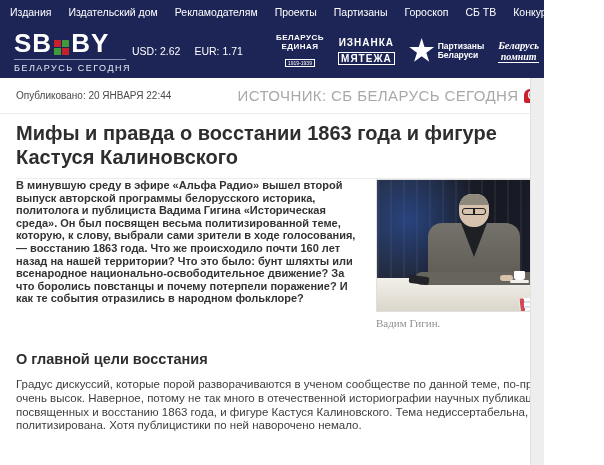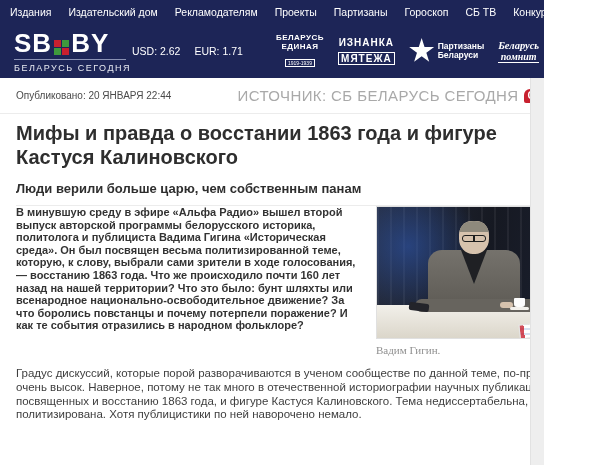--- a/index.html
+++ b/index.html
@@ -195,21 +195,20 @@
       <span class="source-label">ИСТОЧНИК: СБ БЕЛАРУСЬ СЕГОДНЯ</span>
       <span class="src-logo">
         <span class="src-sb">СБ</span>
         <span class="src-sub">Беларусь сегодня</span>
       </span>
     </span>
   </div>
 
   <div class="article">
     <h1 class="title">Мифы и правда о восстании 1863 года и фигуре Кастуся Калиновского</h1>
-    <div class="subtitle">Люди верили больше царю, чем собственным панам</div>
     <div class="divider"></div>
 
     <div class="lead-row">
       <p class="lead">В минувшую среду в эфире «Альфа Радио» вышел второй выпуск авторской программы белорусского историка, политолога и публициста Вадима Гигина «Историческая среда». Он был посвящен весьма политизированной теме, которую, к слову, выбрали сами зрители в ходе голосования, — восстанию 1863 года. Что же происходило почти 160 лет назад на нашей территории? Что это было: бунт шляхты или всенародное национально-освободительное движение? За что боролись повстанцы и почему потерпели поражение? И как те события отразились в народном фольклоре?</p>
       <div class="figure">
         <div class="photo">
           <div class="man-torso">
             <div class="man-shirt"></div>
           </div>
           <div class="desk"></div>
@@ -221,17 +220,18 @@
           <div class="phone"></div>
           <div class="hand"></div>
           <div class="saucer"></div>
           <div class="cup"></div>
           <div class="papers"></div>
         </div>
         <div class="caption">Вадим Гигин.</div>
       </div>
     </div>
 
+    <h3 class="section-h">О главной цели восстания</h3>
     <p class="body-p">Градус дискуссий, которые порой разворачиваются в ученом сообществе по данной теме, по-прежнему очень высок. Наверное, потому не так много в отечественной историографии научных публикаций, посвященных и восстанию 1863 года, и фигуре Кастуся Калиновского. Тема недиссертабельна, очень политизирована. Хотя публицистики по ней наворочено немало.</p>
   </div>
 
   <div class="gutter"></div>
 </div>
 
 </body></html>

